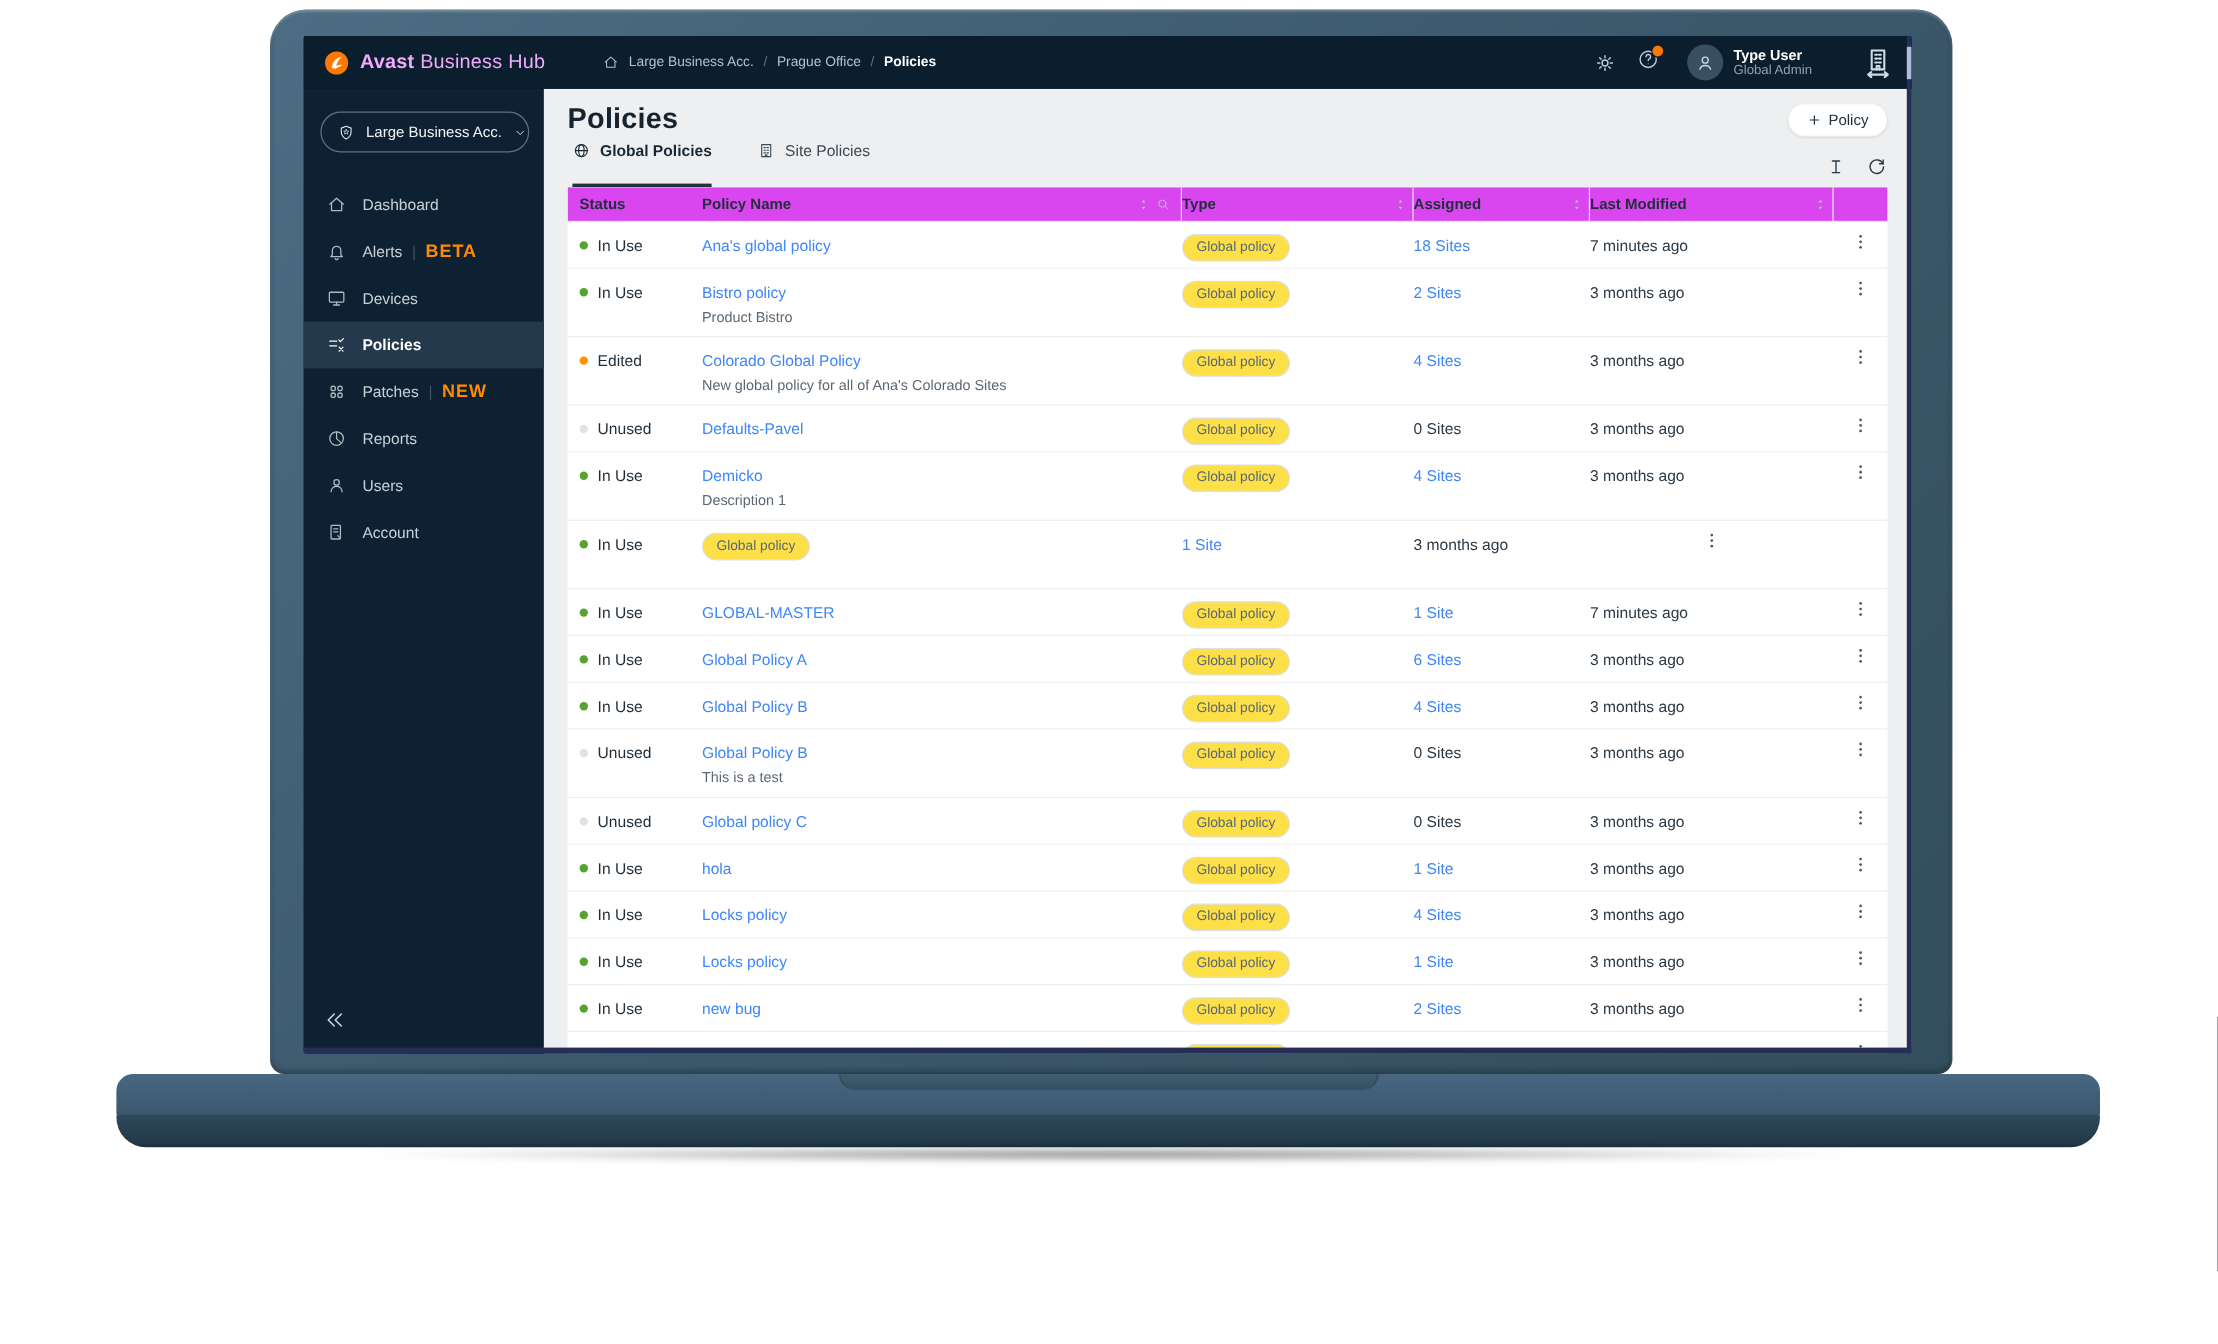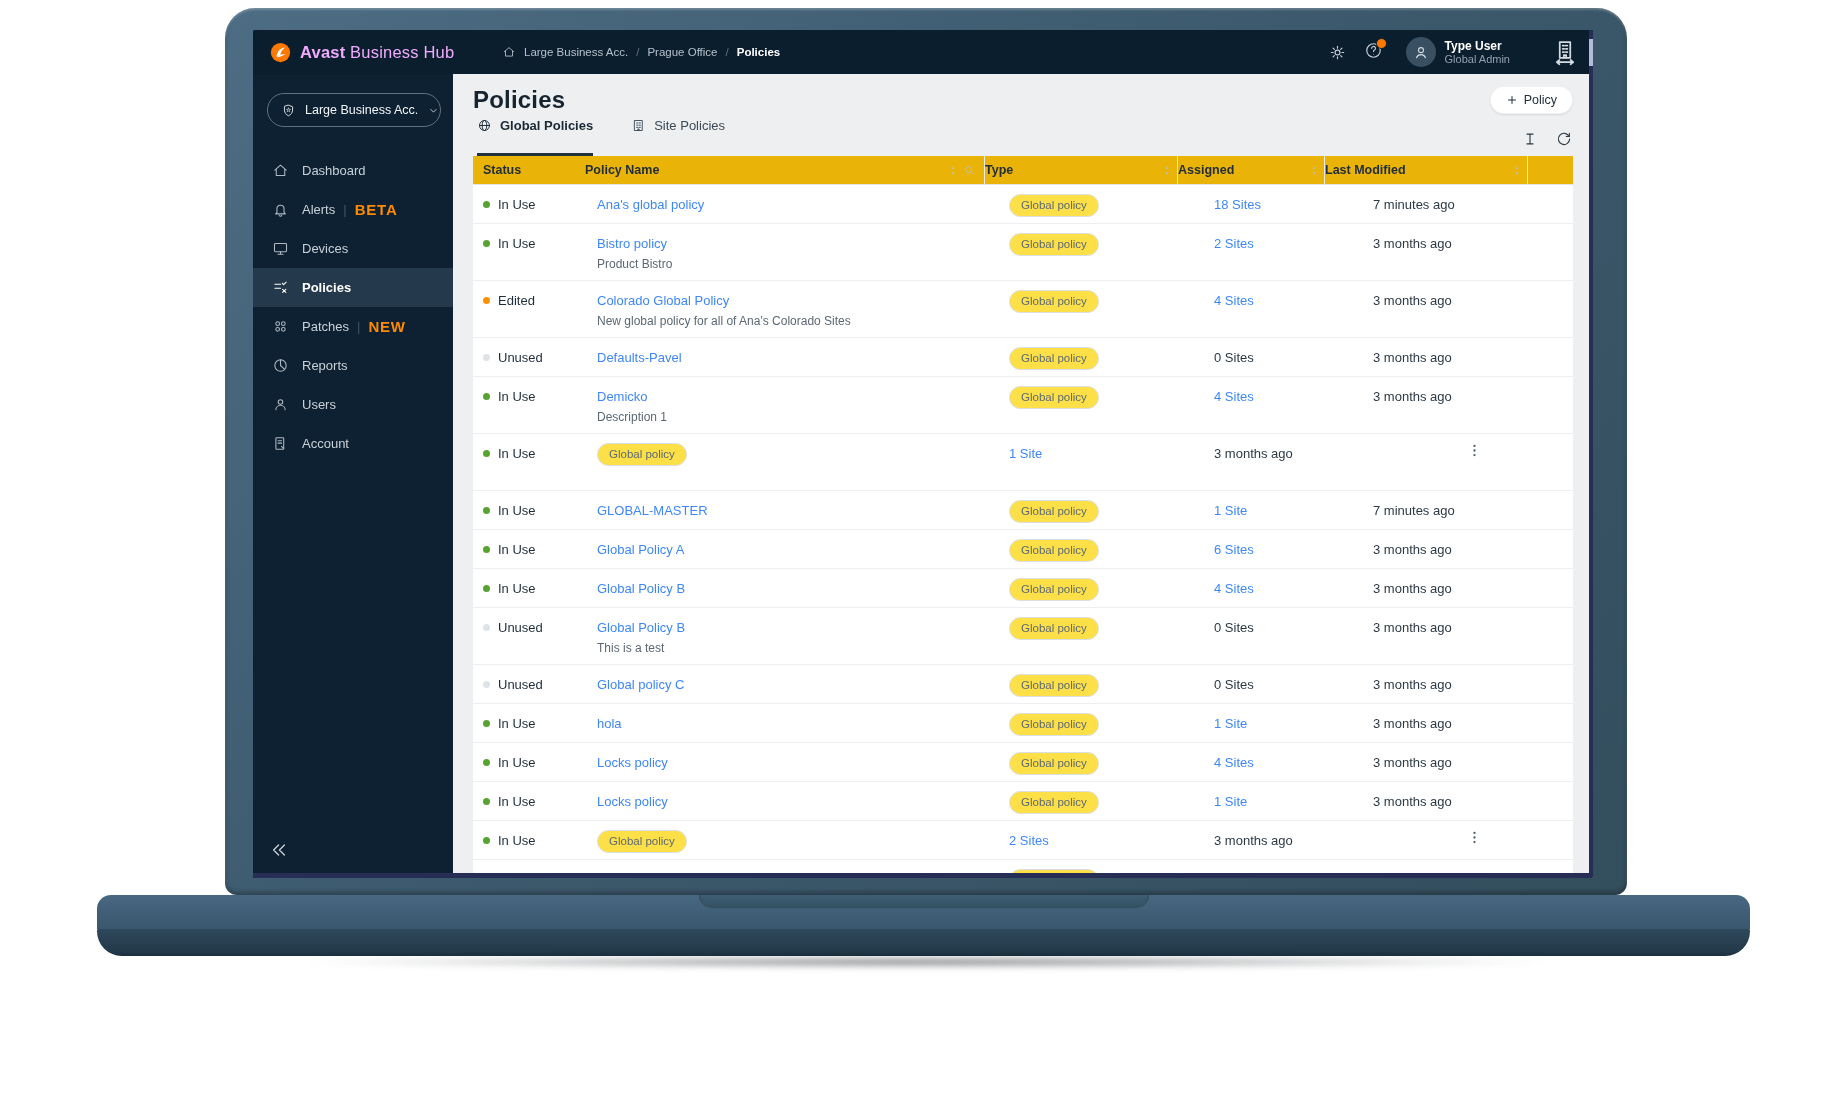--- a/index.html
+++ b/index.html
@@ -94,28 +94,28 @@
   .tab{display:flex;align-items:center;gap:8px;font-size:13px;color:#3c4a56;
        padding-bottom:20px;border-bottom:3px solid transparent;cursor:pointer;}
   .tab .ic{width:15px;height:15px;}
   .tab.active{color:#1a2834;font-weight:700;border-bottom-color:#22313e;}
   .table-tools{display:flex;gap:16px;align-items:center;padding-bottom:8px;}
   .tool{width:18px;height:18px;color:#2a3844;cursor:pointer;}
 
   
   .table-card{background:#fff;flex:1;overflow:hidden;}
   .trow{display:grid;grid-template-columns:112px 400px 193px 147px 203px 1fr;align-items:start;}
-  .thead{background:#eab308;border-bottom:1px solid #e2e6e9;height:28px;align-items:center;}
+  .thead{background:#d946ef;border-bottom:1px solid #e2e6e9;height:28px;align-items:center;}
   .th{font-size:12.5px;font-weight:700;color:#222f3b;display:flex;align-items:center;height:28px;}
   .th .grow{flex:1;}
   .th .sort{width:8px;height:13px;color:#b8c0c7;margin-right:6px;}
   .th .mini-search{width:13px;height:13px;color:#b8c0c7;margin-right:8px;}
   .th.bordered{border-right:1px solid #e8eaec;}
   .th:first-child{padding-left:10px;}
-  .row{border-bottom:1px solid #eceef0;min-height:38px;padding:0;gap:12px;}
+  .row{border-bottom:1px solid #eceef0;min-height:38px;padding:0;}
   .row.tall{min-height:56px;}
   .cell{padding-top:12px;font-size:13px;line-height:15px;}
   .status-cell{display:flex;align-items:center;gap:8px;padding-left:10px;color:#1e2d3a;}
   .dot{width:7px;height:7px;border-radius:50%;flex:none;}
   .dot-in-use{background:#56A32F;}
   .dot-edited{background:#FF9100;}
   .dot-unused{background:#dfe3e6;}
   .name-link{color:#3E87F7;text-decoration:none;cursor:pointer;display:inline-block;}
   .desc{font-size:12px;color:#5b6874;margin-top:6px;}
   .badge{display:inline-block;border:1px solid #dcdfe2;background:#fde047;color:#5b6874;
@@ -756,20 +756,24 @@
       </span>
     </div>
   </div>
 
   <div class="trow row">
     <div class="cell status-cell">
       <span class="dot dot-in-use"></span>
       <span>In Use</span>
     </div>
     <div class="cell">
+      <a class="name-link">new bug</a>
+      
+    </div>
+    <div class="cell">
       <span class="badge">Global policy</span>
     </div>
     <div class="cell assigned">2 Sites</div>
     <div class="cell modified">3 months ago</div>
     <div class="kebab-cell">
       <span class="ic kebab">
         <svg viewBox="0 0 24 24">
                       <circle cx="12" cy="5.5" r="1.6" fill="currentColor" stroke="none"></circle>
                       <circle cx="12" cy="12" r="1.6" fill="currentColor" stroke="none"></circle>
                       <circle cx="12" cy="18.5" r="1.6" fill="currentColor" stroke="none"></circle>

